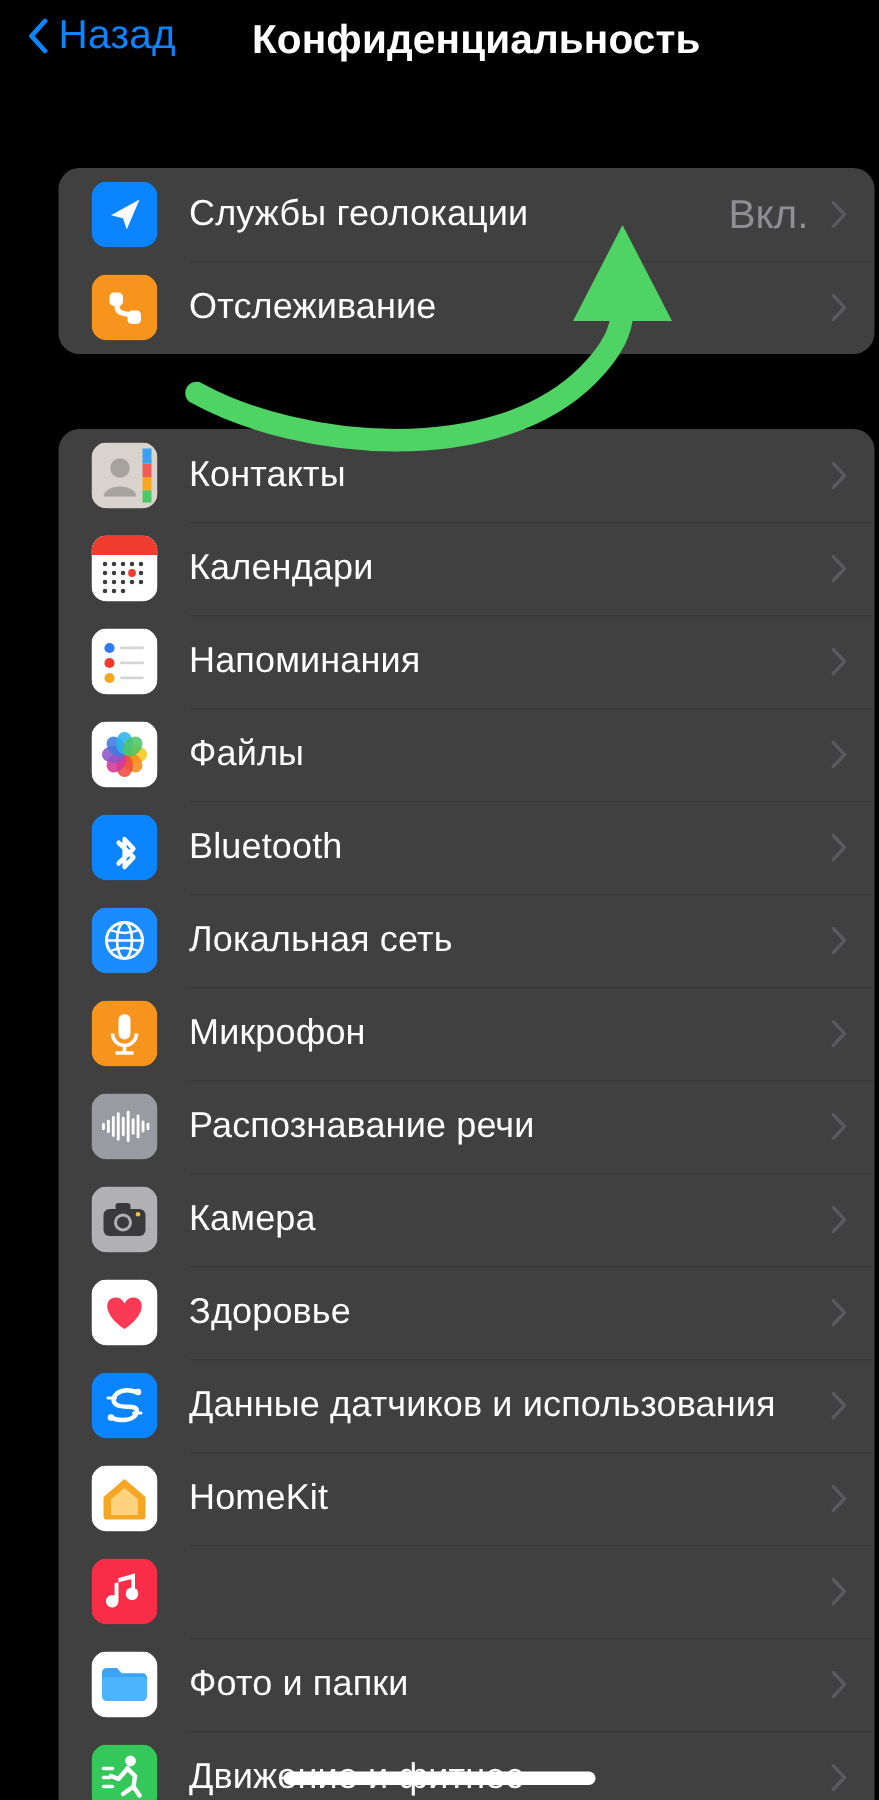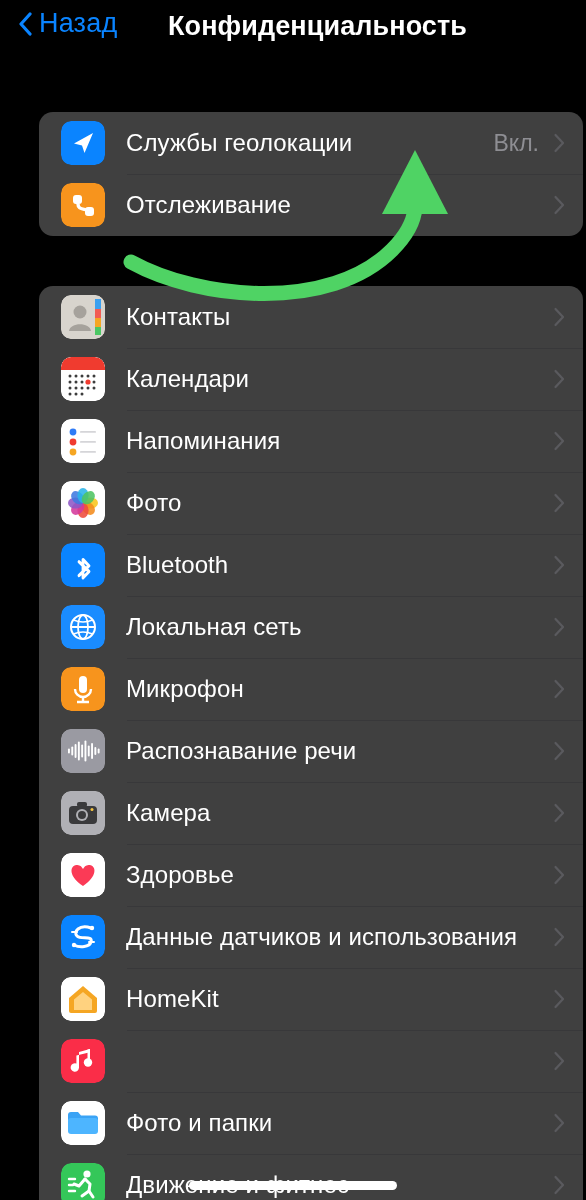--- a/index.html
+++ b/index.html
@@ -49,21 +49,21 @@
     width: 44px; height: 44px; border-radius: 10px;
     flex: 0 0 44px; position: relative; overflow: hidden;
     display: flex; align-items: center; justify-content: center;
   }
   .row-icon svg { display: block; }
   .row-label {
     margin-left: 21px; font-size: 24px; color: #fff;
     white-space: nowrap; letter-spacing: .1px;
   }
   .row-value {
-    margin-left: auto; font-size: 23px; color: #8e8e93; padding-right: 14px;
+    margin-left: auto; font-size: 27px; color: #8e8e93; padding-right: 14px;
   }
   .row-chevron { width: 12px; height: 20px; flex: 0 0 12px; margin-left: auto; }
 
   
   .annotation {
     position: absolute; left: 0; top: 0; width: 586px; height: 1200px;
     pointer-events: none;
   }
 
   
@@ -208,21 +208,21 @@
             <ellipse cx="29.5" cy="22.0" rx="7.5" ry="5.6" fill="#f8c51c" fill-opacity="0.88" transform="rotate(0 29.5 22.0)"></ellipse>
             <ellipse cx="27.3" cy="27.3" rx="7.5" ry="5.6" fill="#f38b1c" fill-opacity="0.88" transform="rotate(45 27.3 27.3)"></ellipse>
             <ellipse cx="22.0" cy="29.5" rx="7.5" ry="5.6" fill="#ee4b3c" fill-opacity="0.88" transform="rotate(90 22.0 29.5)"></ellipse>
             <ellipse cx="16.7" cy="27.3" rx="7.5" ry="5.6" fill="#d4399b" fill-opacity="0.88" transform="rotate(135 16.7 27.3)"></ellipse>
             <ellipse cx="14.5" cy="22.0" rx="7.5" ry="5.6" fill="#8e56c6" fill-opacity="0.88" transform="rotate(180 14.5 22.0)"></ellipse>
             <ellipse cx="16.7" cy="16.7" rx="7.5" ry="5.6" fill="#3f7ae0" fill-opacity="0.88" transform="rotate(225 16.7 16.7)"></ellipse>
             <ellipse cx="22.0" cy="14.5" rx="7.5" ry="5.6" fill="#2ab4e8" fill-opacity="0.88" transform="rotate(270 22.0 14.5)"></ellipse>
             <ellipse cx="27.3" cy="16.7" rx="7.5" ry="5.6" fill="#4fc463" fill-opacity="0.88" transform="rotate(315 27.3 16.7)"></ellipse>
           </svg>
         </span>
-        <span class="row-label">Фото</span>
+        <span class="row-label">Файлы</span>
         <span style="margin-left: auto; display: flex;">
           <svg class="row-chevron" viewBox="0 0 12 20" fill="none">
             <path d="M2.5 2 L10 10 L2.5 18" stroke="#5a5a5e" stroke-width="2.2" stroke-linecap="round" stroke-linejoin="round"></path>
           </svg>
         </span>
       </div>
       <div class="row">
         <span class="row-icon">
           <svg width="44" height="44" viewBox="0 0 44 44">
             <rect width="44" height="44" rx="10" fill="#0a84ff"></rect>

